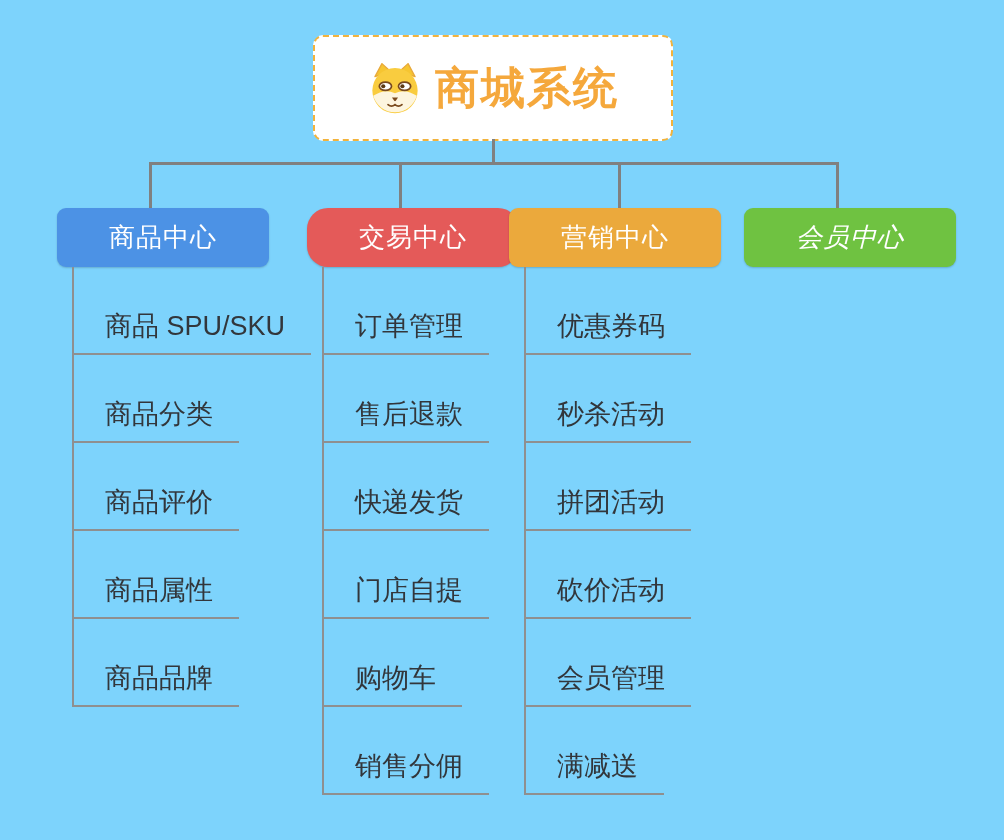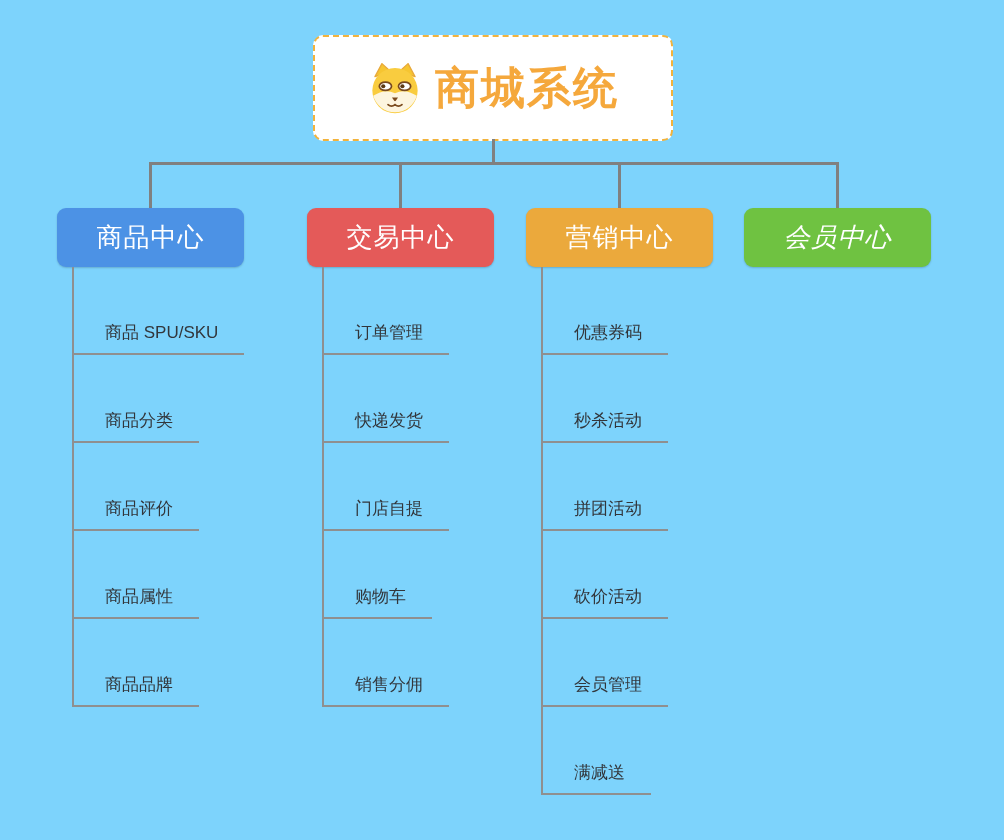--- a/index.html
+++ b/index.html
@@ -49,21 +49,21 @@
   .bus   { left: 149px; top: 162px; width: 690px; height: 3px; }
   .drop  { top: 162px; width: 3px; height: 47px; }
 
   
   .column {
     position: absolute;
     top: 208px;
     width: 260px;
   }
   .branch-node {
-    width: 187px;
+    width: 212px;
     height: 59px;
     border-radius: 9px;
     display: flex;
     align-items: center;
     justify-content: center;
     box-shadow: 0 1px 2px rgba(0,0,0,0.18);
     cursor: default;
   }
   .branch-label {
     color: #ffffff;
@@ -77,21 +77,21 @@
   }
   .child-row {
     height: 88px;
     display: flex;
     align-items: flex-end;
   }
   .child-label {
     display: inline-block;
     border-bottom: 2px solid #8f8f8f;
     padding: 0 26px 9px 31px;
-    font-size: 17px;
+    font-size: 27px;
     color: #32363b;
     white-space: nowrap;
   }
 </style>
 </head>
 <body>
 
 <div class="canvas">
 
   <div class="root-node">
@@ -138,43 +138,46 @@
       <div class="child-row">
           <span class="child-label">商品属性</span>
         </div>
       <div class="child-row">
           <span class="child-label">商品品牌</span>
         </div>
     </div>
   </div>
 
   <div class="column" style="left:307px">
-    <div class="branch-node" style="background-color: rgb(228, 90, 89);">
+    <div class="branch-node" style="background-color: rgb(228, 90, 89); border-radius: 21px;">
       <span class="branch-label">交易中心</span>
     </div>
     <div class="children">
       <div class="child-row">
           <span class="child-label">订单管理</span>
         </div>
       <div class="child-row">
+          <span class="child-label">售后退款</span>
+        </div>
+      <div class="child-row">
           <span class="child-label">快递发货</span>
         </div>
       <div class="child-row">
           <span class="child-label">门店自提</span>
         </div>
       <div class="child-row">
           <span class="child-label">购物车</span>
         </div>
       <div class="child-row">
           <span class="child-label">销售分佣</span>
         </div>
     </div>
   </div>
 
-  <div class="column" style="left:526px">
+  <div class="column" style="left:509px">
     <div class="branch-node" style="background-color: rgb(235, 169, 60);">
       <span class="branch-label">营销中心</span>
     </div>
     <div class="children">
       <div class="child-row">
           <span class="child-label">优惠券码</span>
         </div>
       <div class="child-row">
           <span class="child-label">秒杀活动</span>
         </div>

